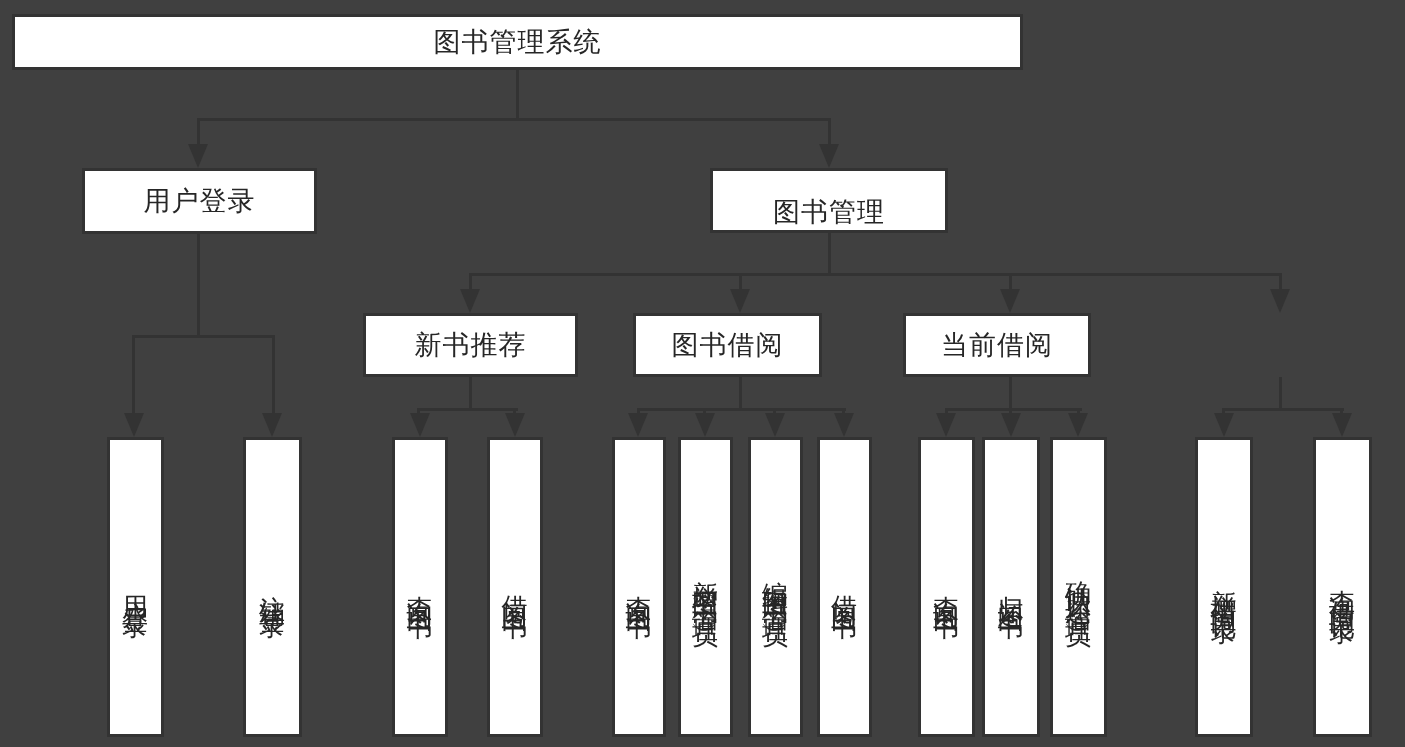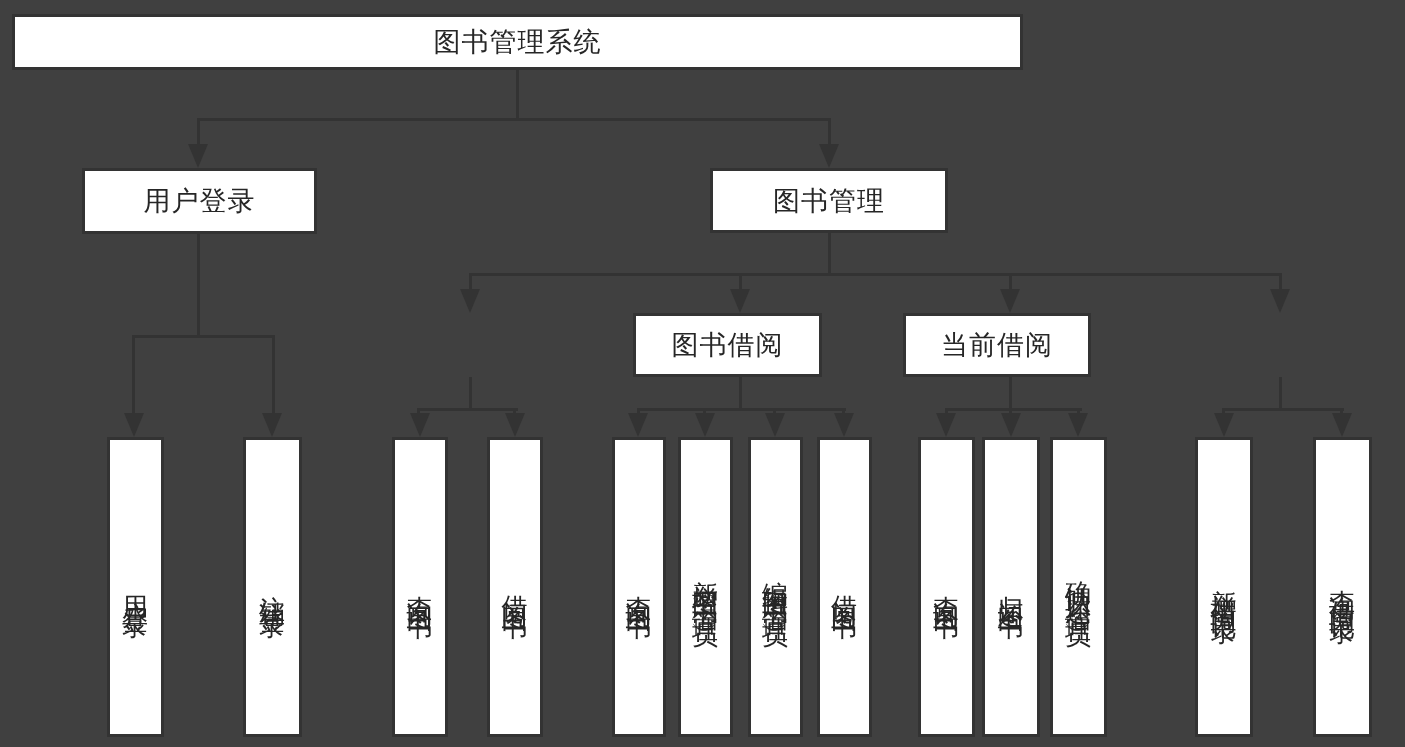--- a/index.html
+++ b/index.html
@@ -70,21 +70,21 @@
   <div class="vline" style="left:516px; top:70px; height:48px;"></div>
   <div class="hline" style="left:197px; top:118px; width:634px;"></div>
   <div class="vline" style="left:197px; top:118px; height:28px;"></div>
   <div class="vline" style="left:828px; top:118px; height:28px;"></div>
   <div class="arrow" style="left:188px; top:144px;"></div>
   <div class="arrow" style="left:819px; top:144px;"></div>
 
   <div class="box" style="left:82px; top:168px; width:235px; height:66px;">
     <span>用户登录</span>
   </div>
-  <div class="box" style="left:710px; top:168px; width:238px; height:65px;">
+  <div class="box" style="left:710px; top:168px; width:238px; height:65px;align-items:flex-end;">
     <span>图书管理</span>
   </div>
 
   <div class="vline" style="left:197px; top:234px; height:101px;"></div>
   <div class="hline" style="left:132px; top:335px; width:143px;"></div>
   <div class="vline" style="left:132px; top:335px; height:80px;"></div>
   <div class="vline" style="left:272px; top:335px; height:80px;"></div>
   <div class="arrow" style="left:124px; top:413px;"></div>
   <div class="arrow" style="left:262px; top:413px;"></div>
 
@@ -92,20 +92,23 @@
   <div class="hline" style="left:469px; top:273px; width:813px;"></div>
   <div class="vline" style="left:469px; top:273px; height:18px;"></div>
   <div class="vline" style="left:739px; top:273px; height:18px;"></div>
   <div class="vline" style="left:1009px; top:273px; height:18px;"></div>
   <div class="vline" style="left:1279px; top:273px; height:18px;"></div>
   <div class="arrow" style="left:460px; top:289px;"></div>
   <div class="arrow" style="left:730px; top:289px;"></div>
   <div class="arrow" style="left:1000px; top:289px;"></div>
   <div class="arrow" style="left:1270px; top:289px;"></div>
 
+  <div class="box" style="left:363px; top:313px; width:215px; height:64px;">
+    <span>新书推荐</span>
+  </div>
   <div class="box" style="left:633px; top:313px; width:189px; height:64px;">
     <span>图书借阅</span>
   </div>
   <div class="box" style="left:903px; top:313px; width:188px; height:64px;">
     <span>当前借阅</span>
   </div>
 
   <div class="vline" style="left:469px; top:377px; height:31px;"></div>
   <div class="hline" style="left:417px; top:408px; width:101px;"></div>
   <div class="vline" style="left:417px; top:408px; height:8px;"></div>

